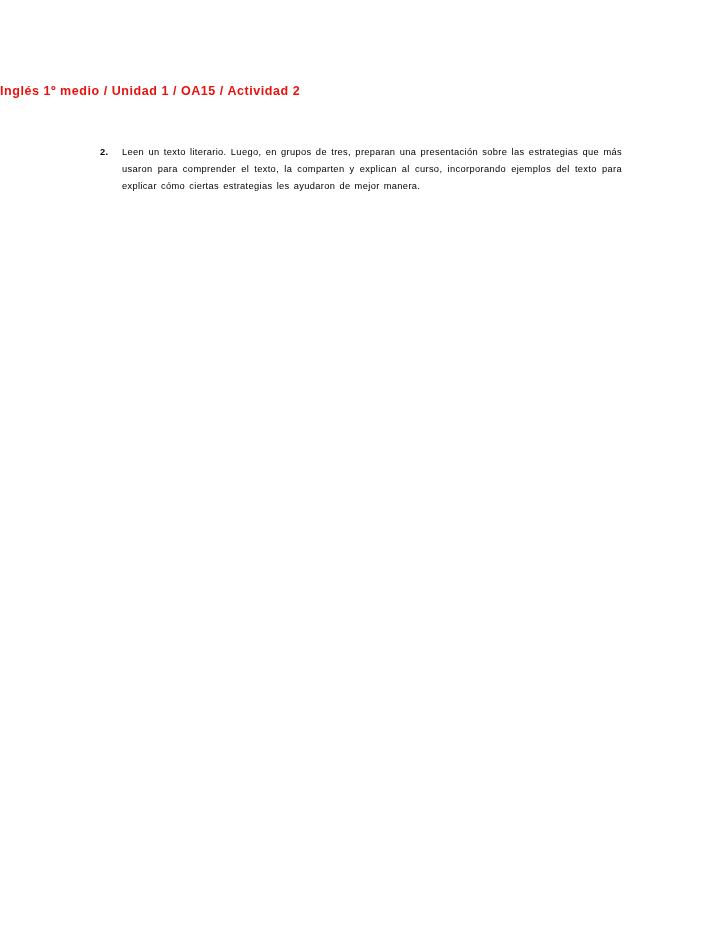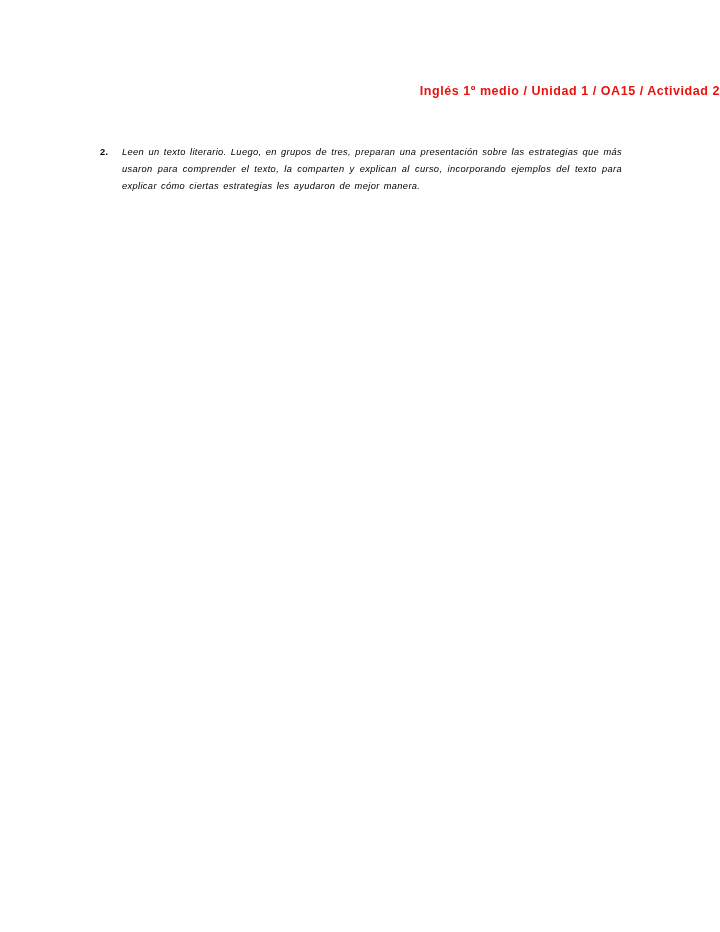--- a/index.html
+++ b/index.html
@@ -23,21 +23,21 @@
     width: 720px;
     height: 932px;
     background: #ffffff;
   }
 
   .doc-title {
     position: absolute;
     top: 84px;
     left: 0;
     width: 720px;
-    text-align: right;
+    text-align: left;
     color: #e8120e;
     font-size: 12.5px;
     font-weight: bold;
     letter-spacing: 0.55px;
     font-family: "Liberation Sans", sans-serif;
   }
 
   .activity-block {
     position: absolute;
     top: 144px;
@@ -61,21 +61,20 @@
   }
 
   .activity-text {
     flex: 1 1 auto;
     font-size: 9.3px;
     line-height: 17px;
     text-align: justify;
     letter-spacing: 0.35px;
     word-spacing: 1.2px;
     color: #000000;
-    font-style: italic;
   }
 </style>
 </head>
 <body>
 
 <div class="page">
 
   <div class="doc-title">Inglés 1º medio / Unidad 1 / OA15 / Actividad 2</div>
 
   <div class="activity-block">

